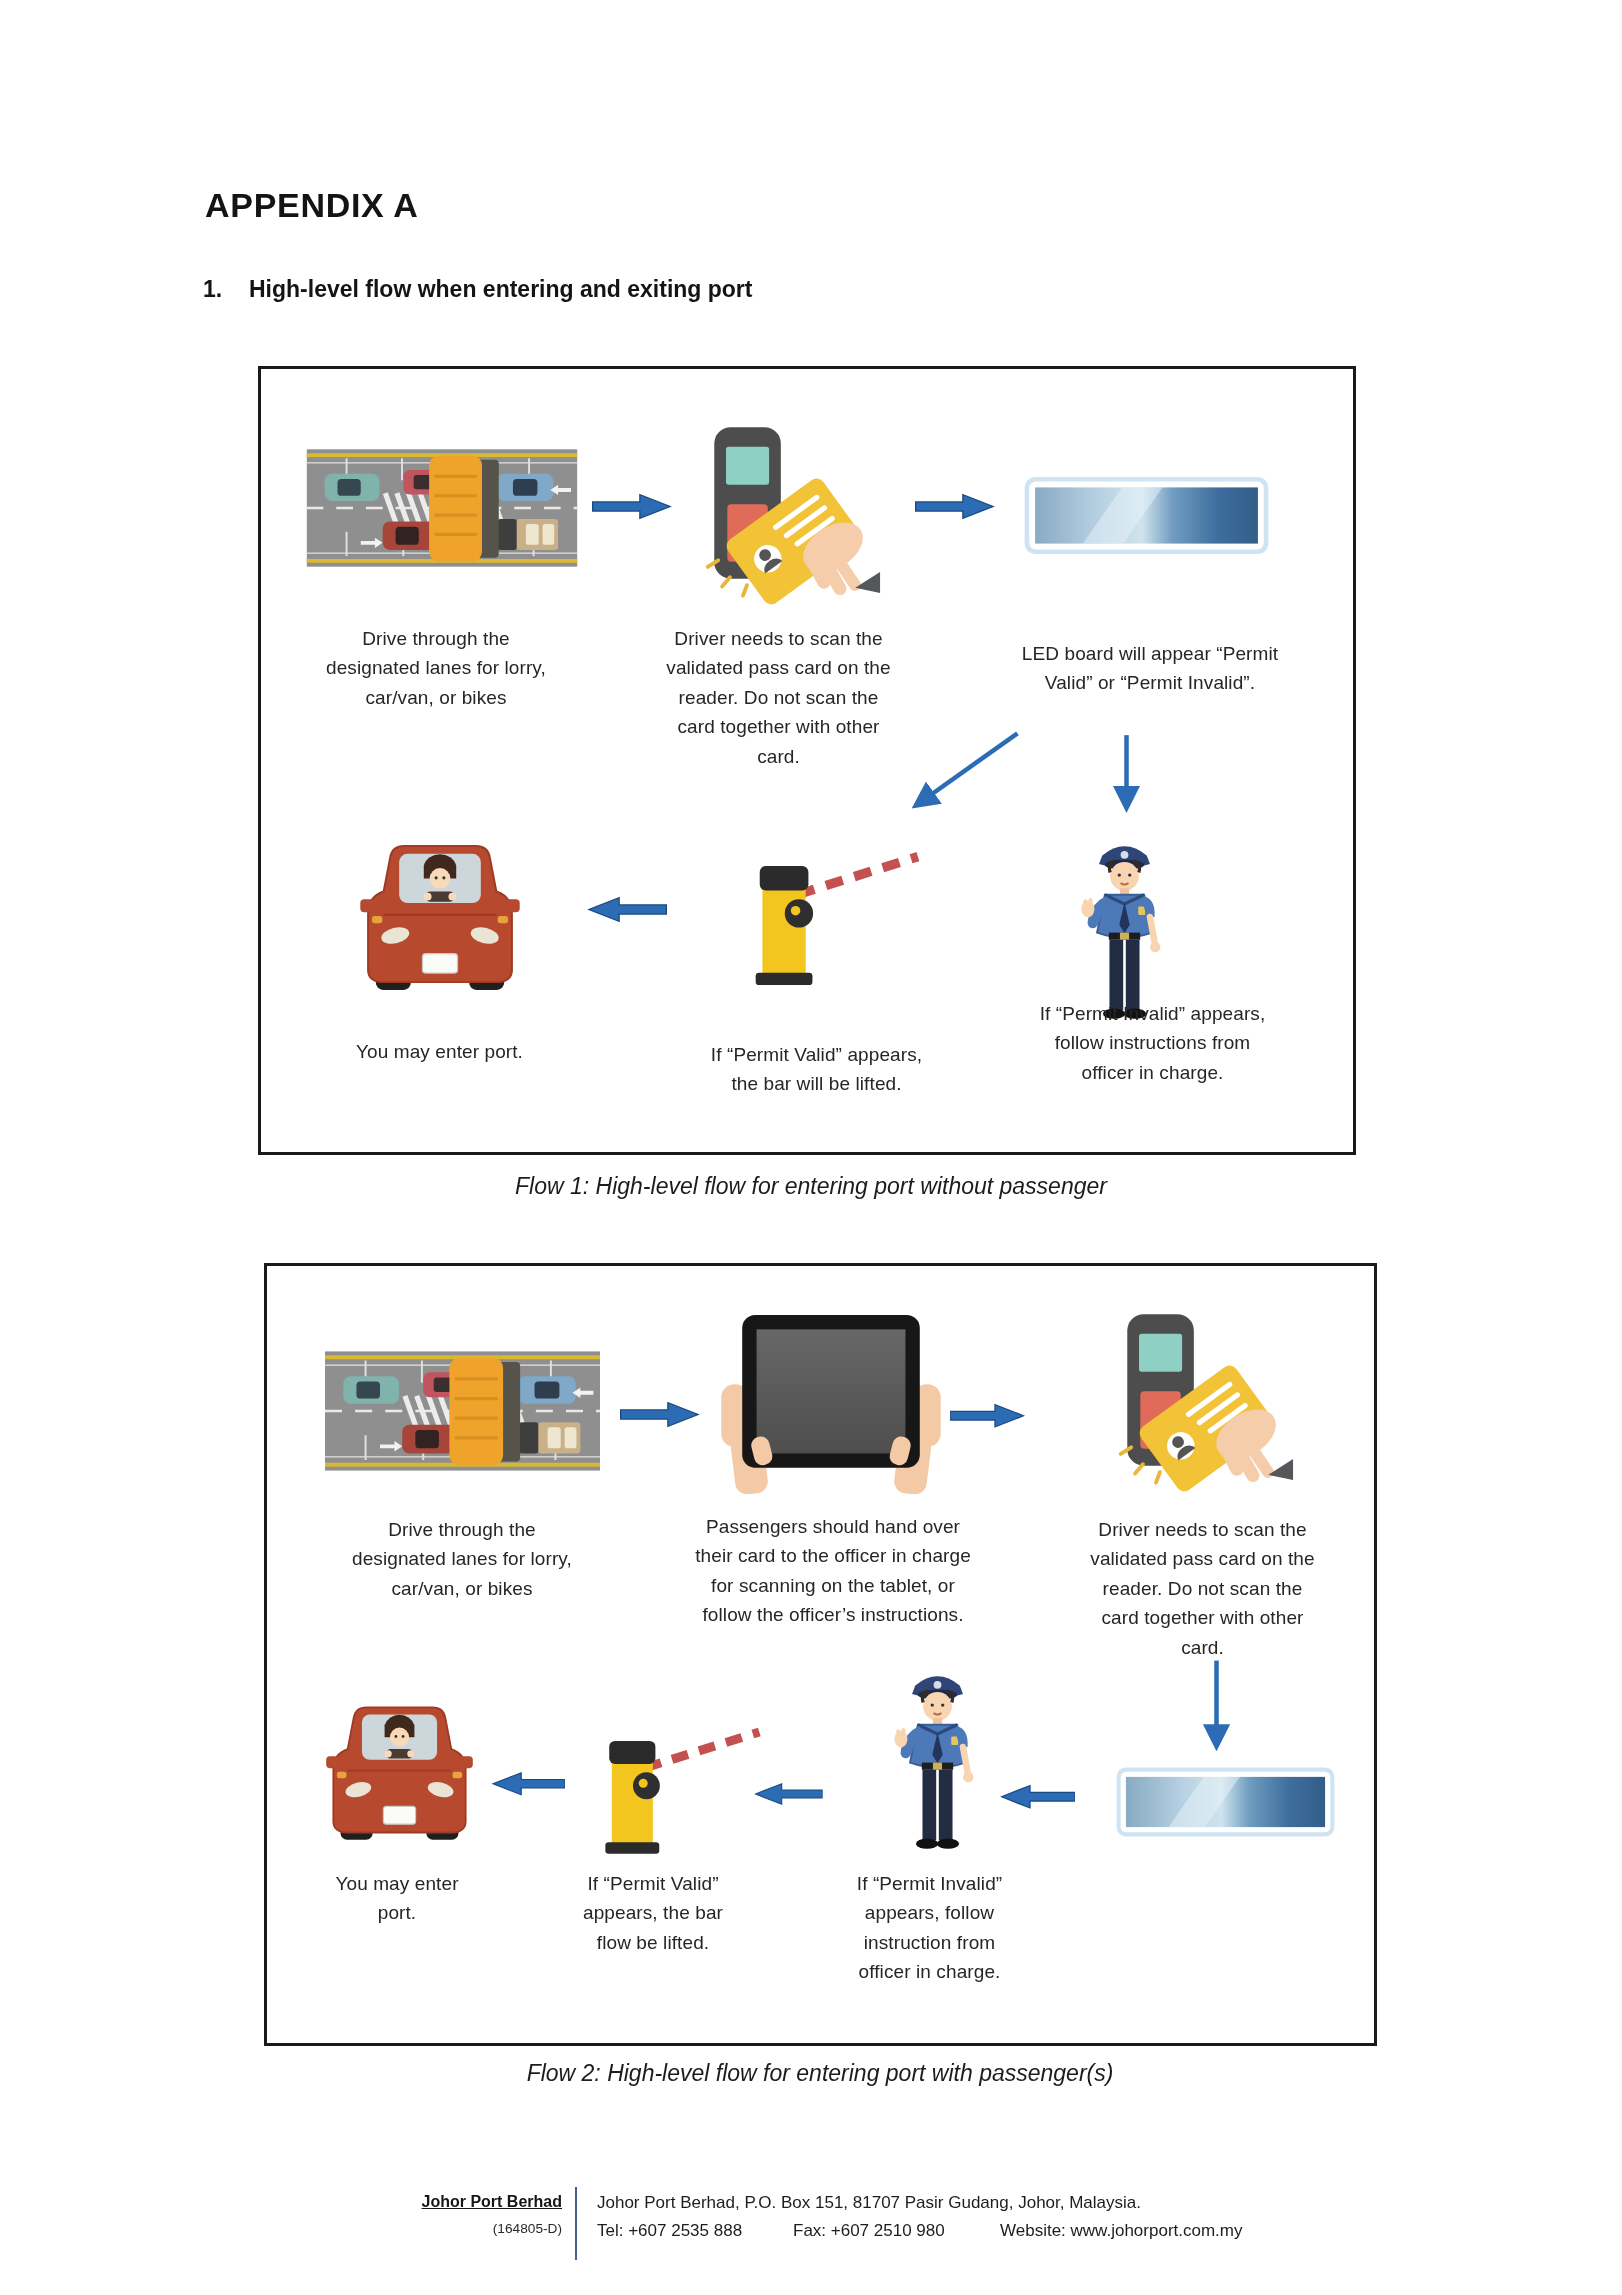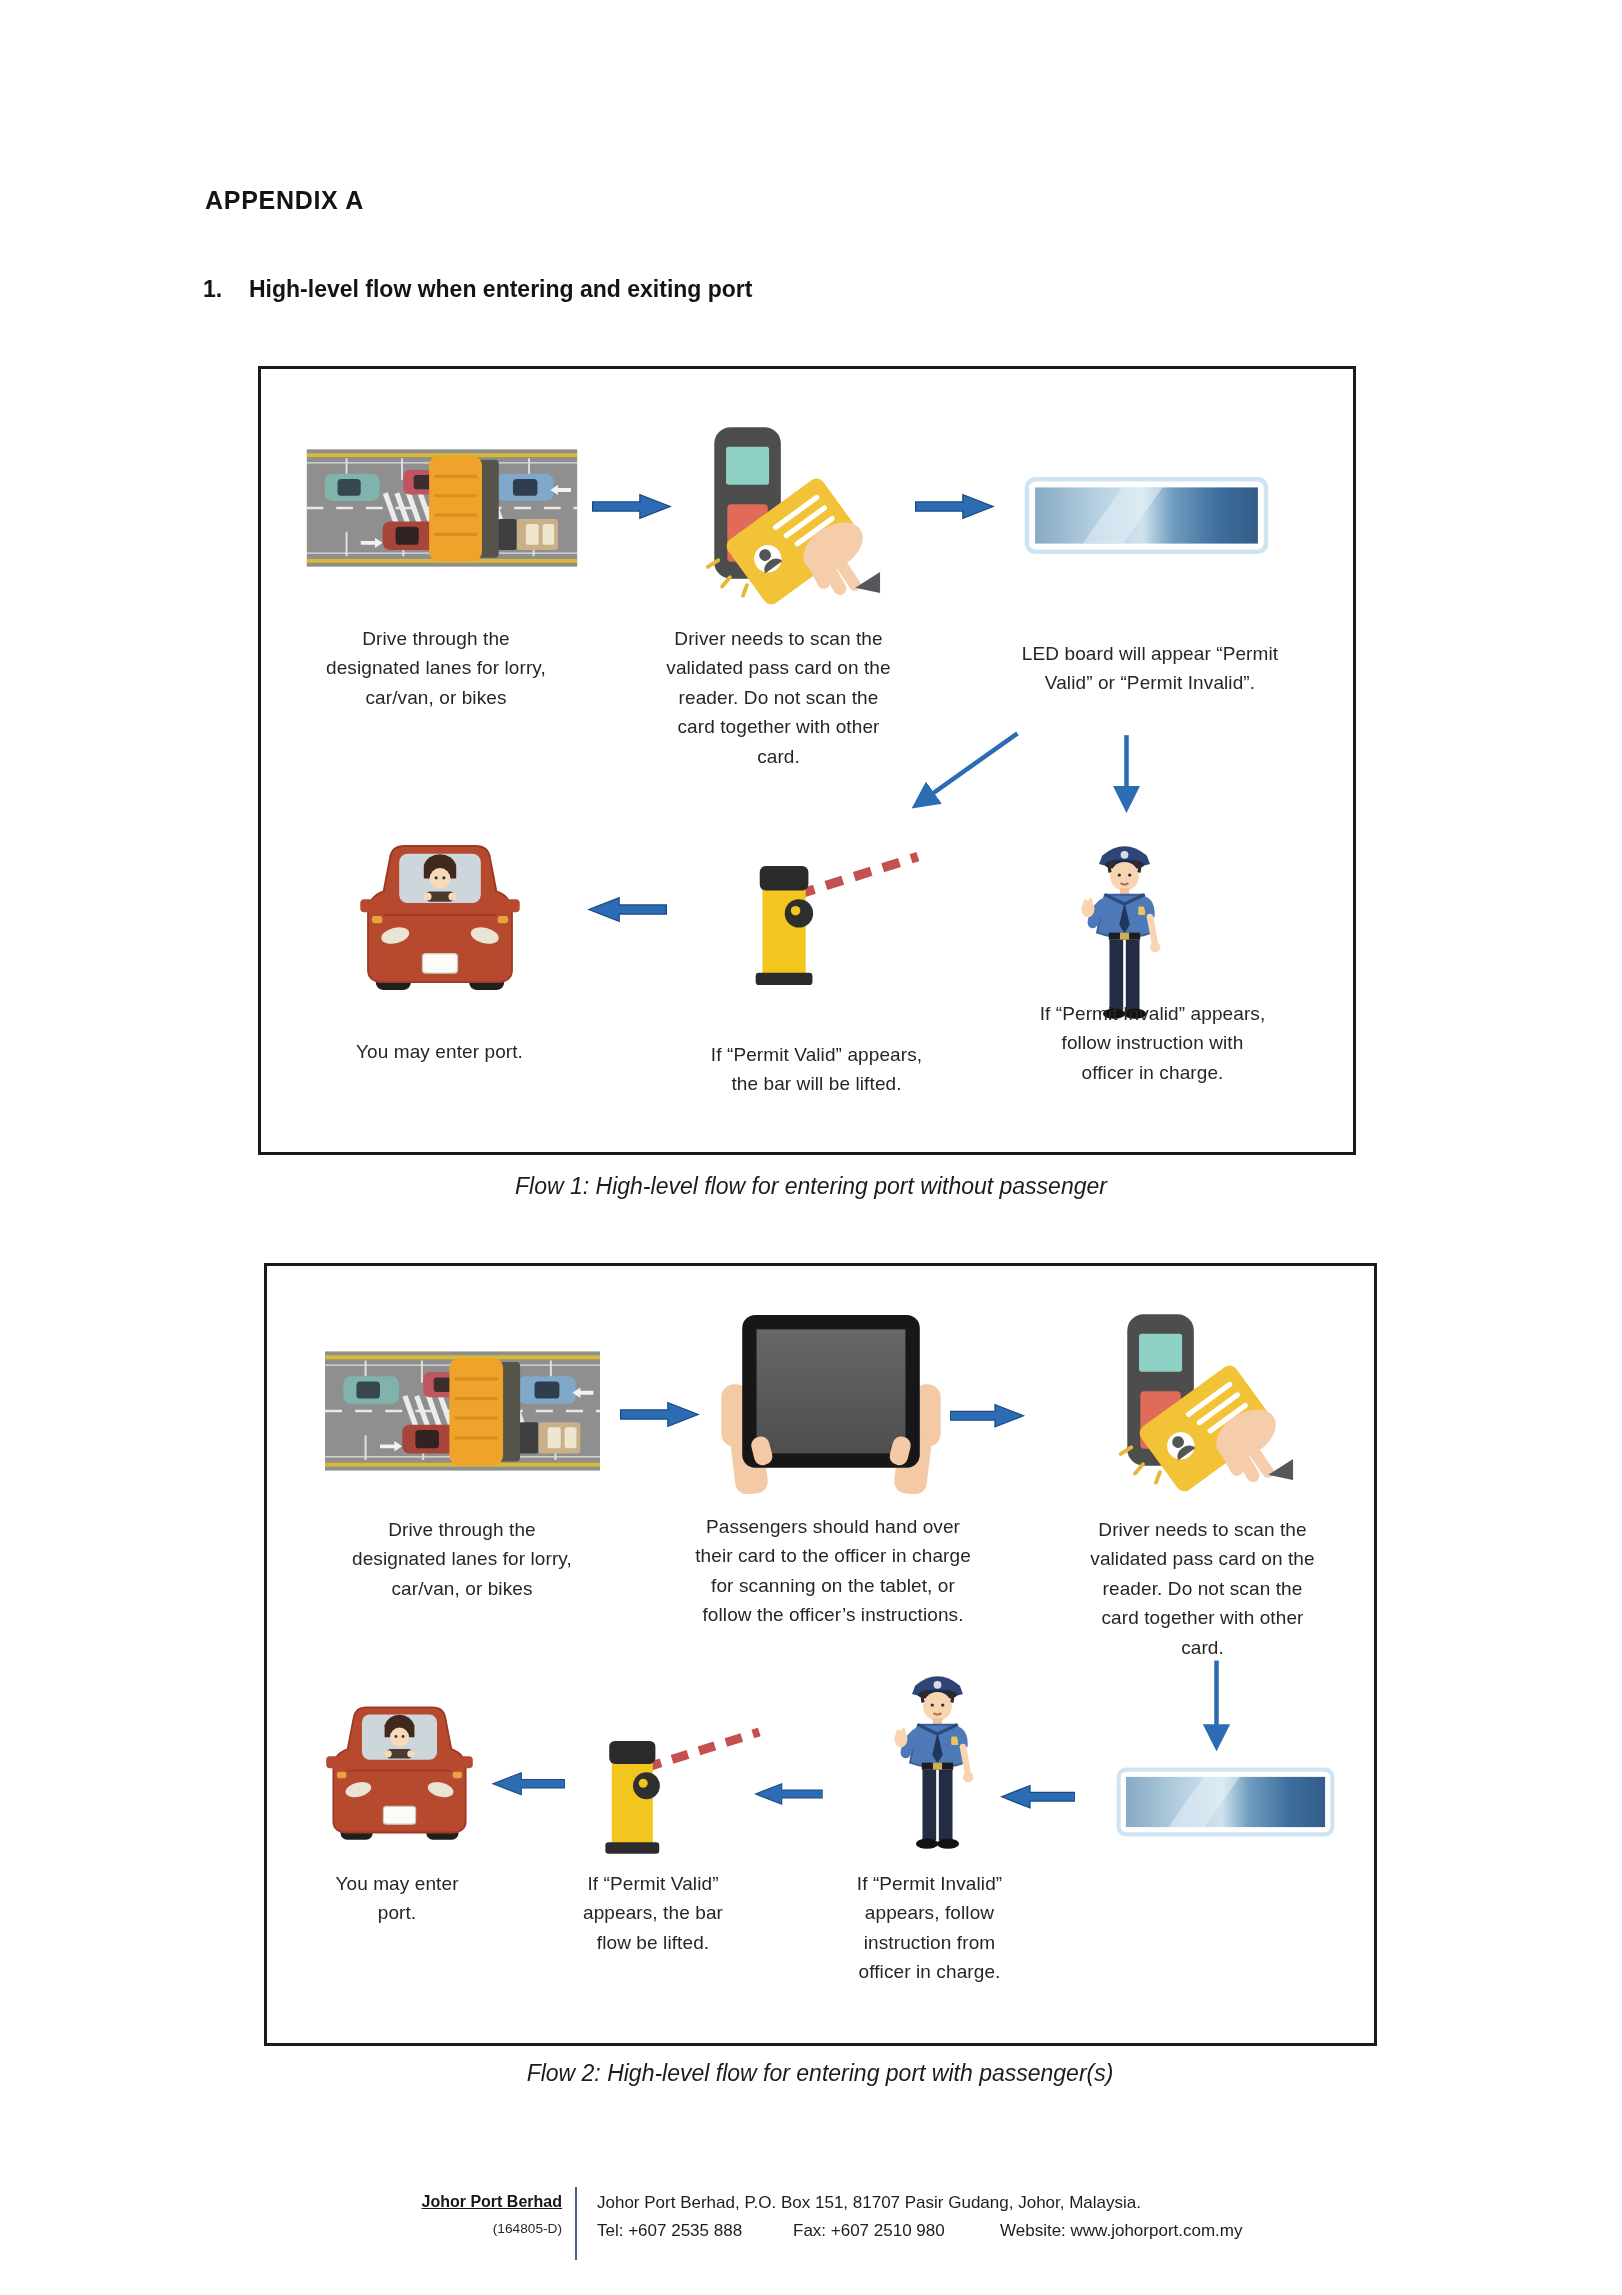--- a/index.html
+++ b/index.html
@@ -6,21 +6,21 @@
   .page{
     position:relative;
     width:1623px;height:2295px;
     background:#ffffff;
     font-family:"Liberation Sans", sans-serif;
     color:#1b1b1b;
     overflow:hidden;
   }
   .appendix-title{
     position:absolute;left:205px;top:186px;
-    font-size:25px;font-weight:bold;letter-spacing:0.7px;color:#141414;
+    font-size:34px;font-weight:bold;letter-spacing:0.7px;color:#141414;
   }
   .section-heading{position:absolute;left:203px;top:276px;font-size:23px;font-weight:bold;color:#141414;}
   .section-heading .num{position:absolute;left:0;top:0;}
   .section-heading .txt{position:absolute;left:46px;top:0;white-space:nowrap;}
   .panel{
     position:absolute;border:3.3px solid #1a1a1a;background:#fff;box-sizing:border-box;
   }
   .icon{position:absolute;}
   .cap{
     position:absolute;text-align:center;
@@ -300,21 +300,21 @@
 
   <div class="cap" style="left:302px;top:1037px;width:275px;">
     <div>You may enter port.</div>
   </div>
   <div class="cap" style="left:666px;top:1040px;width:301px;">
     <div>If “Permit Valid” appears,</div>
     <div>the bar will be lifted.</div>
   </div>
   <div class="cap" style="left:1002px;top:999px;width:301px;">
     <div>If “Permit Invalid” appears,</div>
-    <div>follow instruction with</div>
+    <div>follow instructions from</div>
     <div>officer in charge.</div>
   </div>
 
   <div class="figcap" style="left:353px;top:1173px;width:916px;">Flow 1: High-level flow for entering port without passenger</div>
 
   <div class="panel" style="left:264px;top:1263px;width:1113px;height:783px;"></div>
 
   <svg class="icon" style="left:325px;top:1348px;width:275px;height:126px;" viewBox="0 0 420 192" width="275" height="126">
       <use href="#sym-road"></use>
     </svg>

